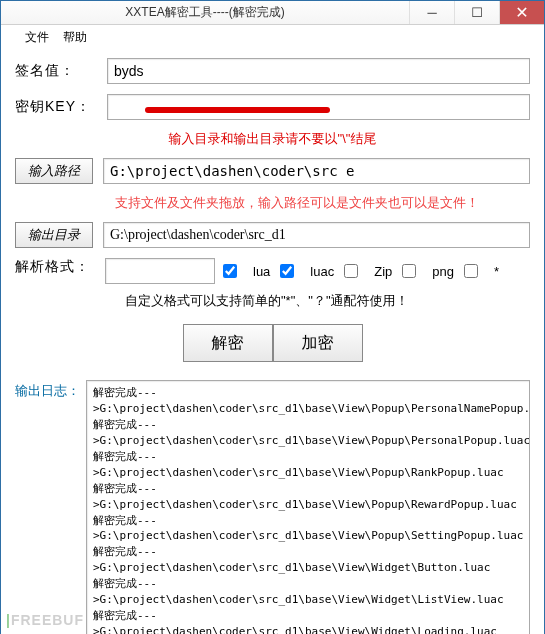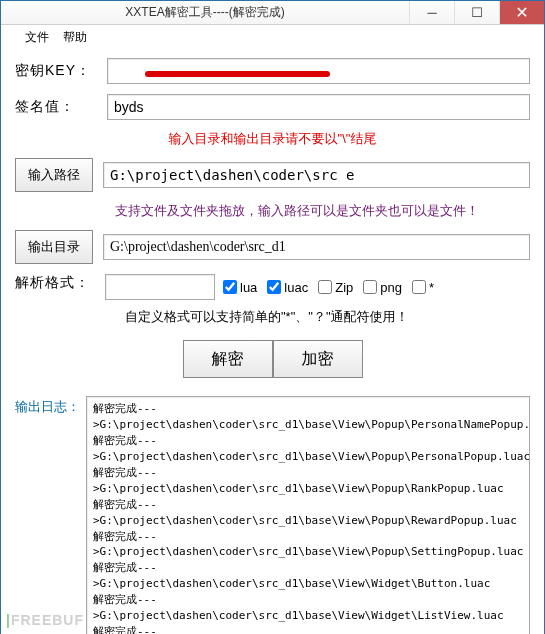--- a/index.html
+++ b/index.html
@@ -87,39 +87,40 @@
     font-size: 13px;
     margin: 4px 0 10px 0;
   }
   .btn {
     border: 1px solid #888;
     background: linear-gradient(#fdfdfd,#e8e8e8);
     padding: 3px 10px;
     font-size: 13px;
     font-family: inherit;
     min-width: 78px;
-    height: 34px;
+    height: 26px;
     cursor: pointer;
+    font-style: italic;
   }
   .big-btn {
     width: 90px;
     height: 38px;
     font-size: 16px;
     border: 1px solid #888;
     background: linear-gradient(#fdfdfd,#e8e8e8);
     cursor: pointer;
     font-family: inherit;
   }
   .fmt-row {
     display: flex;
     gap: 8px;
     margin-bottom: 8px;
   }
   .fmt-row .textin { width: 110px; flex: none; }
-  .chk { display: flex; align-items: center; gap: 3px; font-size: 13px; }
+  .chk { display: flex; align-items: center; gap: 16px; font-size: 13px; }
   .chk input { width: 14px; height: 14px; margin:0; }
   .action-row {
     display: flex;
     justify-content: center;
     margin: 14px 0 18px 0;
   }
   .log-row { display: flex; gap: 6px; align-items: flex-start;}
   .log-label { font-size: 13px; color: #0369a1; padding-top: 2px; min-width: 56px;}
   .log {
     flex: 1;
@@ -159,39 +160,39 @@
     </div>
   </div>
 
   <div class="menubar">
     <span>文件</span>
     <span>帮助</span>
   </div>
 
   <div class="content">
 
+    <div class="row">
+      <div class="label">签名值：</div>
+      <input class="textin" value="byds" style="">
+    </div>
+
     <div class="row" style="position:relative">
       <div class="label">密钥KEY：</div>
       <input class="textin red" value="" style="">
       <div class="redstrike"></div>
     </div>
 
-    <div class="row">
-      <div class="label">签名值：</div>
-      <input class="textin" value="byds" style="">
-    </div>
-
     <div class="note">输入目录和输出目录请不要以"\"结尾</div>
 
     <div class="row">
       <button class="btn">输入路径</button>
       <input class="textin" style="font-family: Consolas, monospace;" value="G:\project\dashen\coder\src_e">
     </div>
 
-    <div class="note" style="color:#701a75;text-align:left;margin-left:100px">支持文件及文件夹拖放，输入路径可以是文件夹也可以是文件！</div>
+    <div class="note" style="color:#ef4444;text-align:left;margin-left:100px">支持文件及文件夹拖放，输入路径可以是文件夹也可以是文件！</div>
 
     <div class="row">
       <button class="btn">输出目录</button>
       <input class="textin" style="font-family: Liberation Serif, serif;" value="G:\project\dashen\coder\src_d1">
     </div>
 
     <div class="fmt-row">
       <div class="label" style="width:82px">解析格式：</div>
       <input class="textin" value="" style="">
       <div id="fmt-container" style="display:flex;gap:10px;align-items:center">

